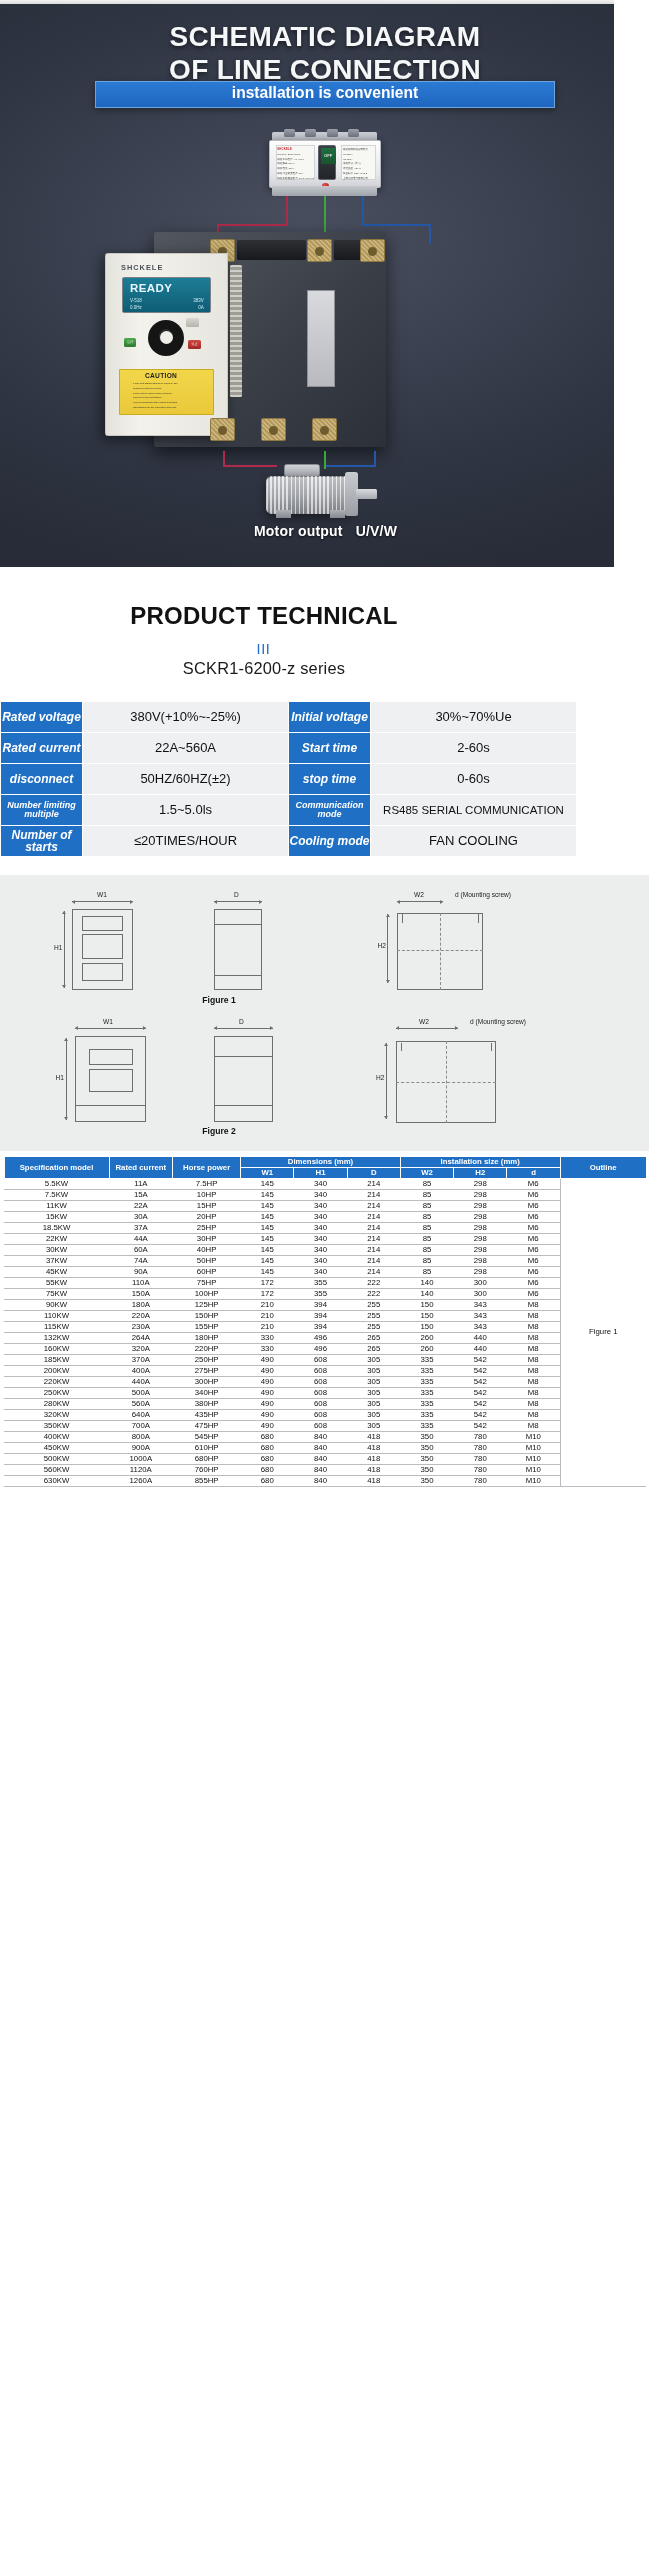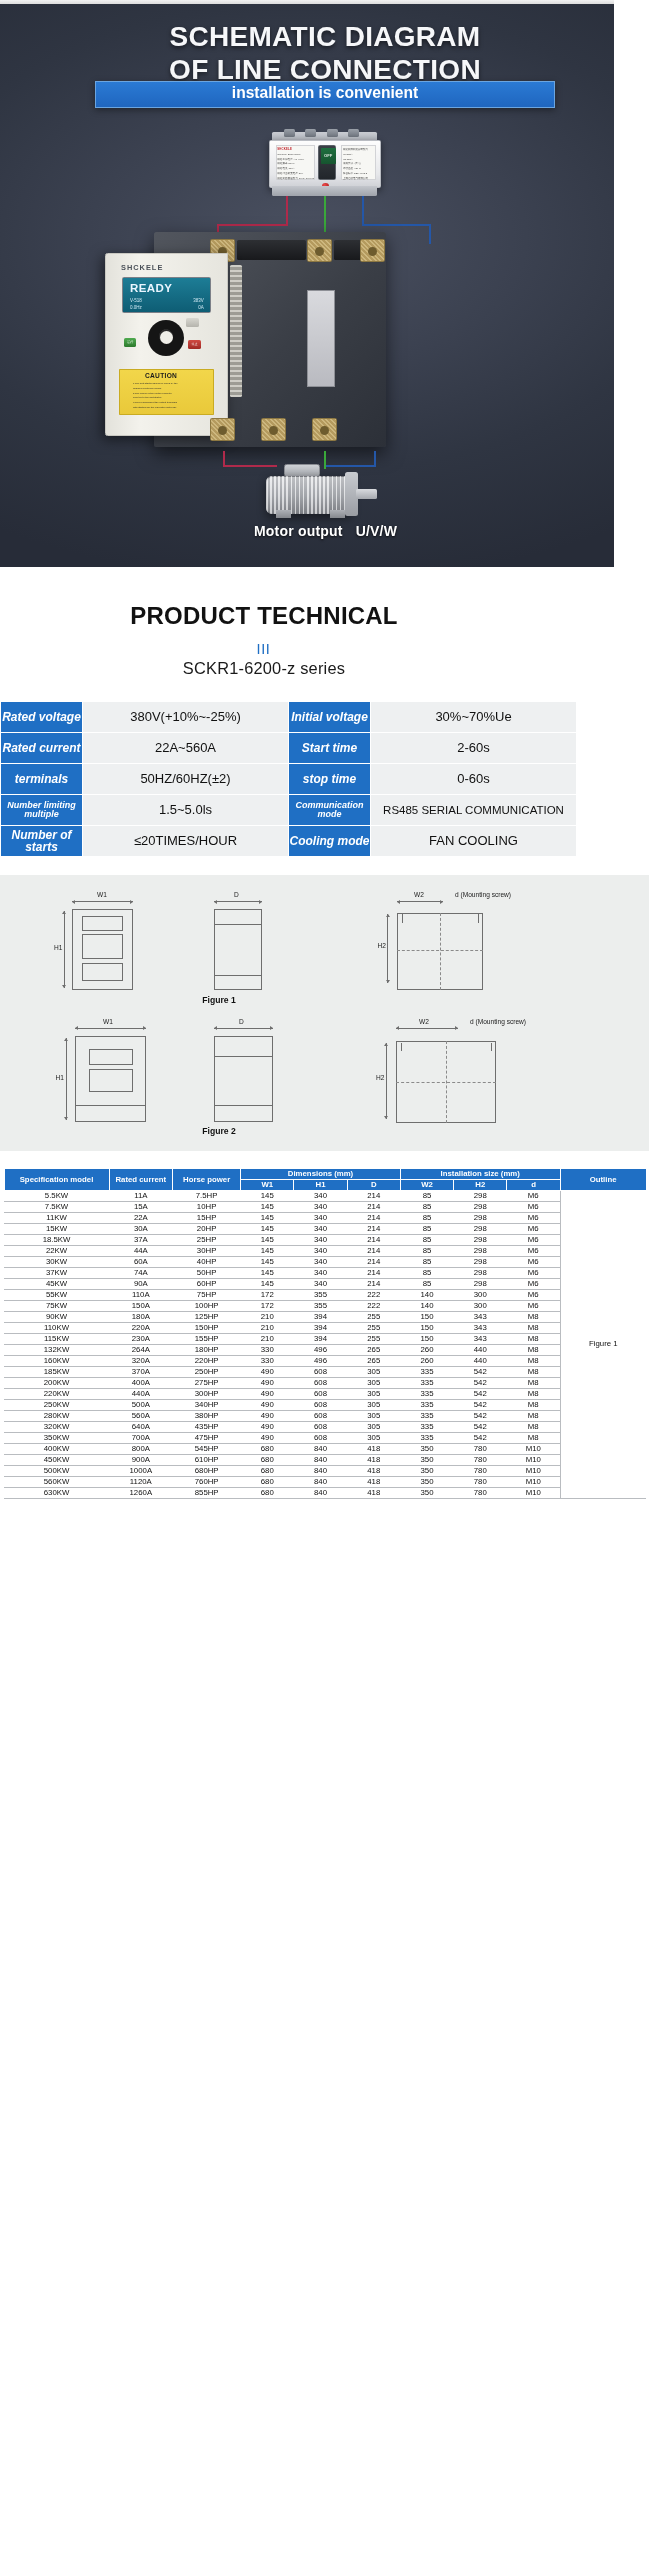--- a/index.html
+++ b/index.html
@@ -300,21 +300,21 @@
     border-left:2.1px solid transparent;border-right:2.1px solid transparent;
   }
   .dvarr:before{top:0;border-bottom:3.3px solid #6e6e6e;}
   .dvarr:after{bottom:0;border-top:3.3px solid #6e6e6e;}
   .ddash{position:absolute;border-top:0.8px dashed #8a8a8a;}
   .ddashv{position:absolute;border-left:0.8px dashed #8a8a8a;}
 
   
   .bigtable-wrap{width:650px;background:#fff;padding:5px 0 8.2px;}
   table.big{
-    width:643px;margin:12px auto;border-collapse:collapse;table-layout:fixed;
+    width:643px;margin:0 auto;border-collapse:collapse;table-layout:fixed;
   }
   table.big th{
     background:#1f6fc4;color:#fff;font-size:7.8px;font-weight:bold;
     border:0.8px solid #ffffff;padding:0.8px 0;line-height:1.05;text-align:center;
   }
   table.big td{
     font-size:7.8px;color:#111;text-align:center;
     border-bottom:0.8px solid #b9bcc0;border-right:0;
     height:10px;padding:0;line-height:10px;
     background:#ffffff;
@@ -468,21 +468,21 @@
         <td class="k">Initial voltage</td>
         <td class="v">30%~70%Ue</td>
       </tr>
       <tr>
         <td class="k">Rated current</td>
         <td class="v">22A~560A</td>
         <td class="k">Start time</td>
         <td class="v">2-60s</td>
       </tr>
       <tr>
-        <td class="k">terminals</td>
+        <td class="k">disconnect</td>
         <td class="v">50HZ/60HZ(±2)</td>
         <td class="k">stop time</td>
         <td class="v">0-60s</td>
       </tr>
       <tr>
         <td class="k small">Number limiting multiple</td>
         <td class="v">1.5~5.0ls</td>
         <td class="k small">Communication mode</td>
         <td class="v two">RS485 SERIAL COMMUNICATION</td>
       </tr>

